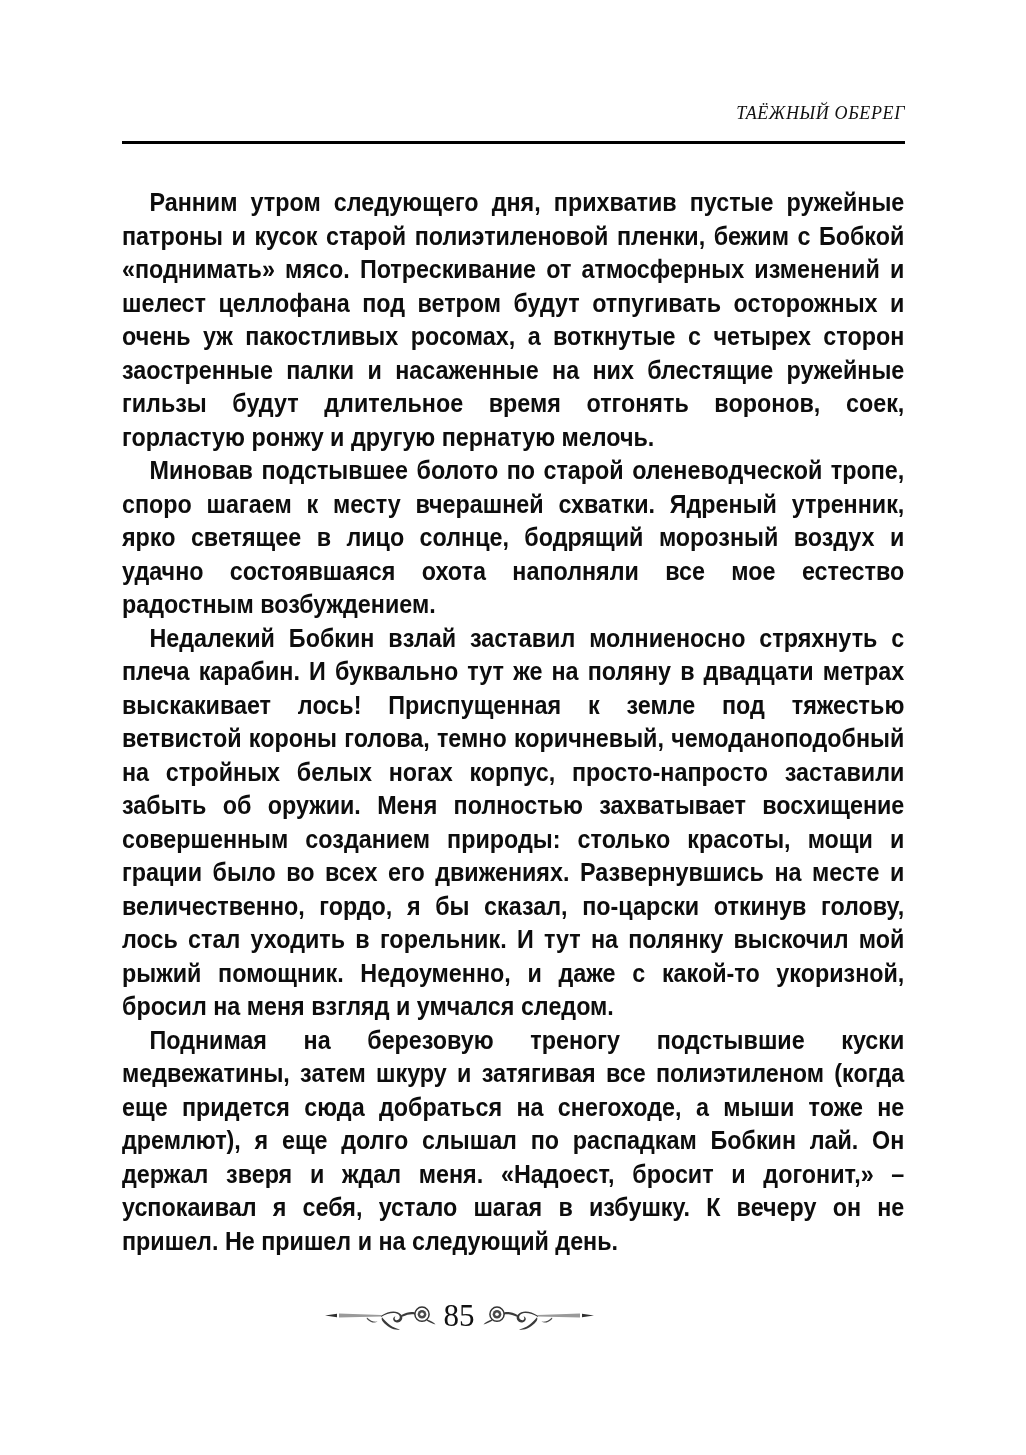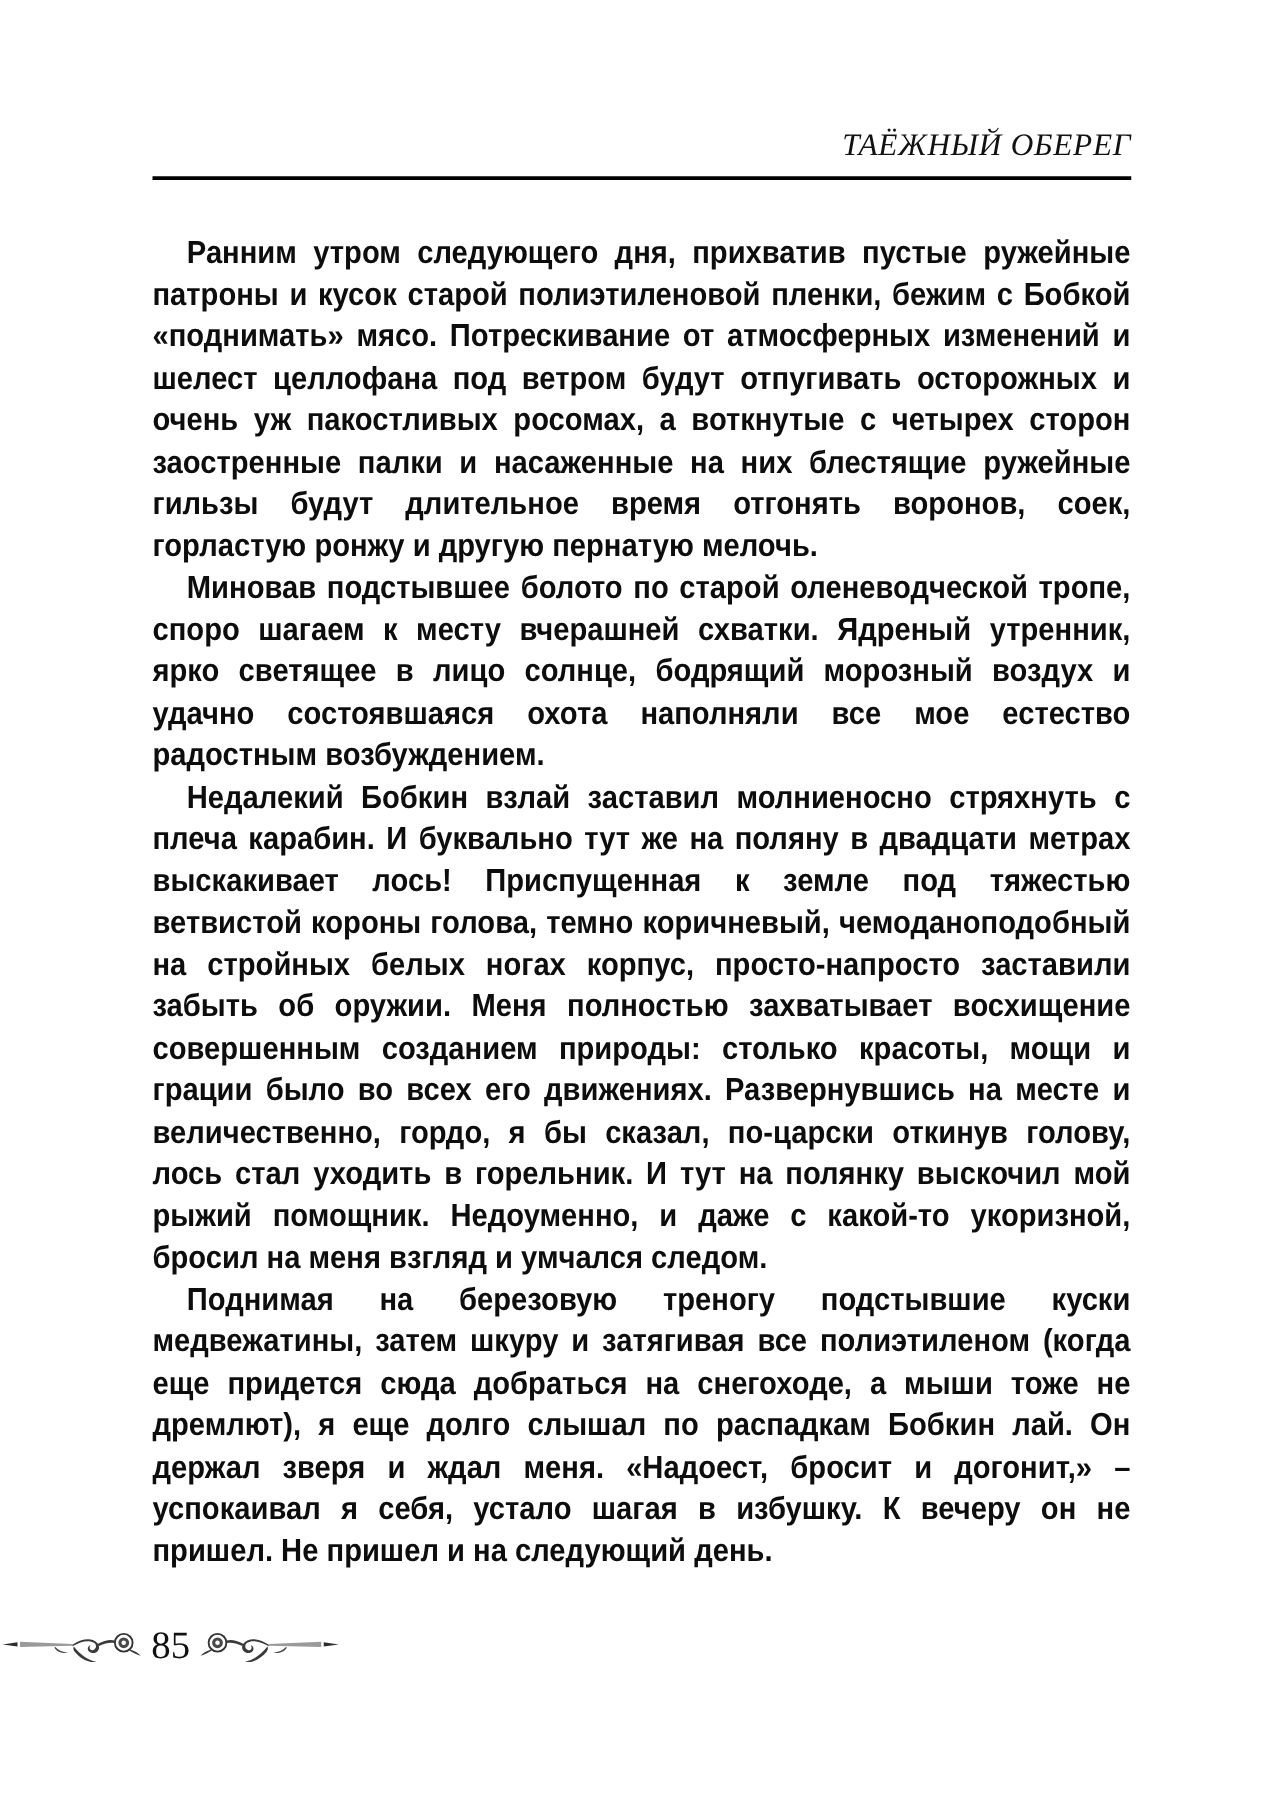--- a/index.html
+++ b/index.html
@@ -20,21 +20,21 @@
 
   
   .running-head {
     position: absolute;
     left: 122px;
     top: 103px;
     width: 783px;
     text-align: right;
     font-family: "Liberation Serif", "DejaVu Serif", serif;
     font-style: italic;
-    font-size: 25px;
+    font-size: 18px;
     letter-spacing: 0.6px;
     color: #111111;
     white-space: nowrap;
   }
 
   .head-rule {
     position: absolute;
     left: 122px;
     top: 141px;
     width: 783px;
@@ -74,21 +74,21 @@
   .para:last-child { text-align-last: left; }
 
   
   .footer {
     position: absolute;
     left: 0;
     top: 1298px;
     width: 918px;
     display: flex;
     align-items: center;
-    justify-content: flex-start;
+    justify-content: center;
     gap: 0;
   }
 
   .orn {
     display: block;
   }
 
   .orn-left { margin-right: 6px; }
   .orn-right { margin-left: 6px; }
 

